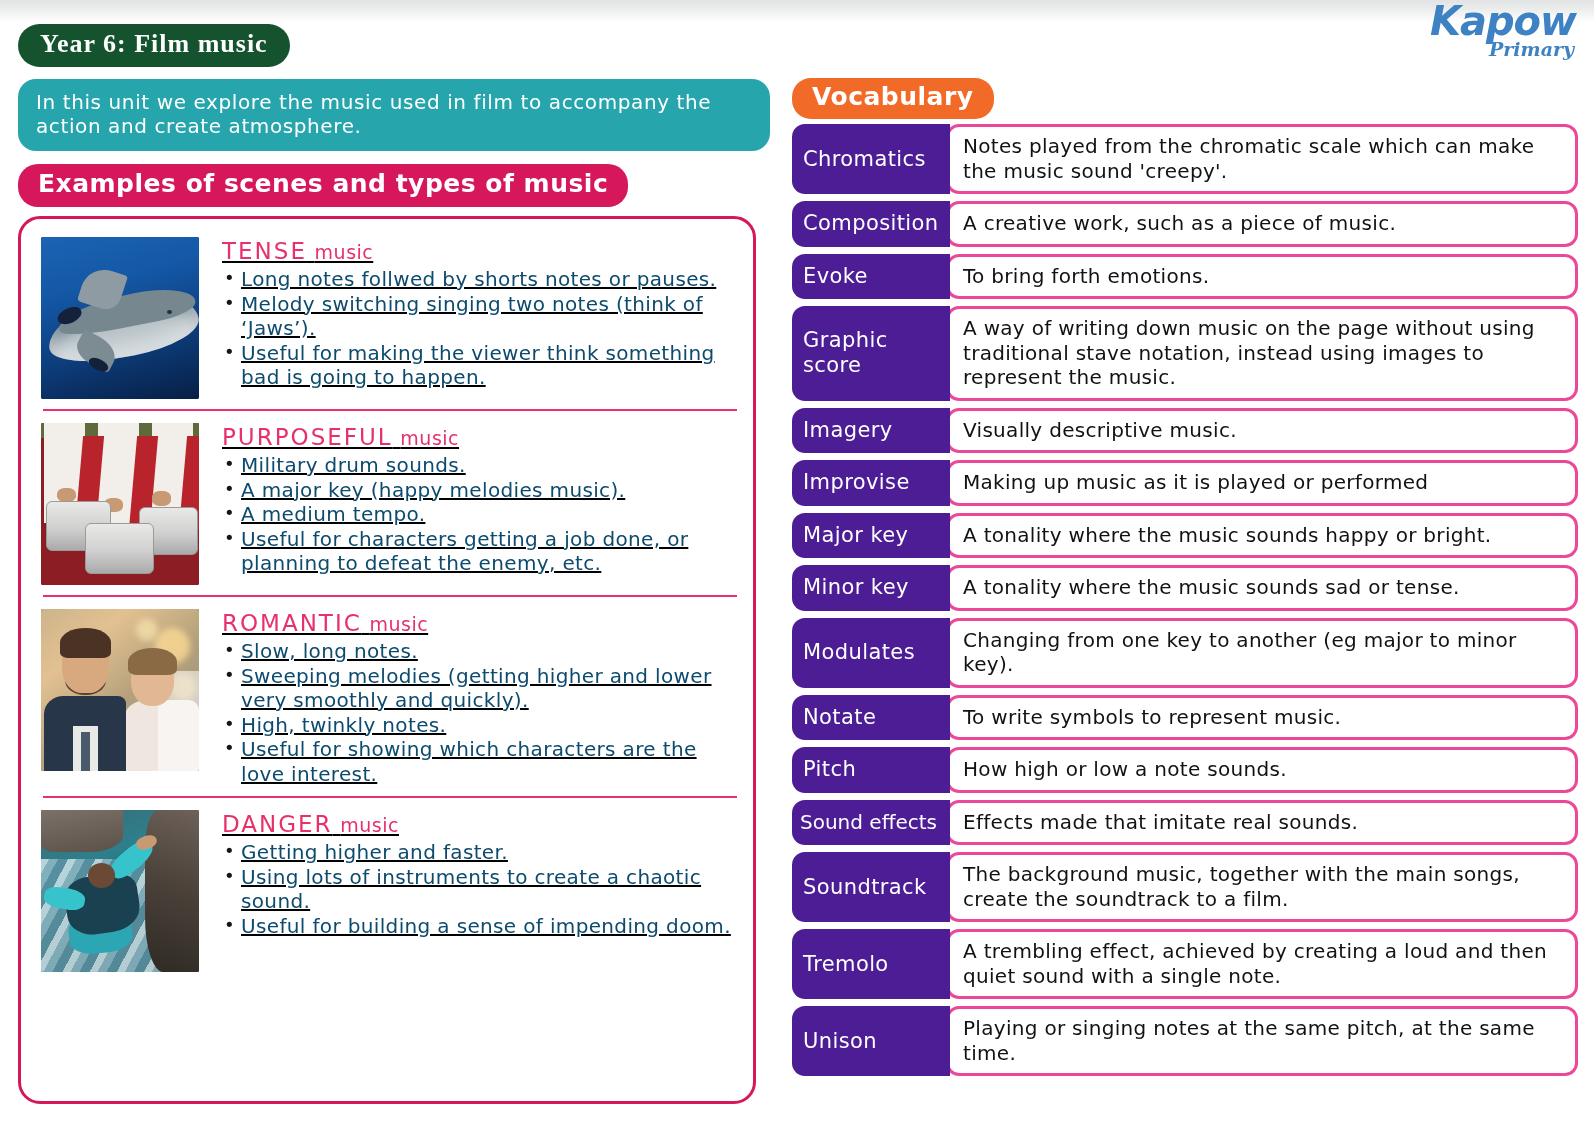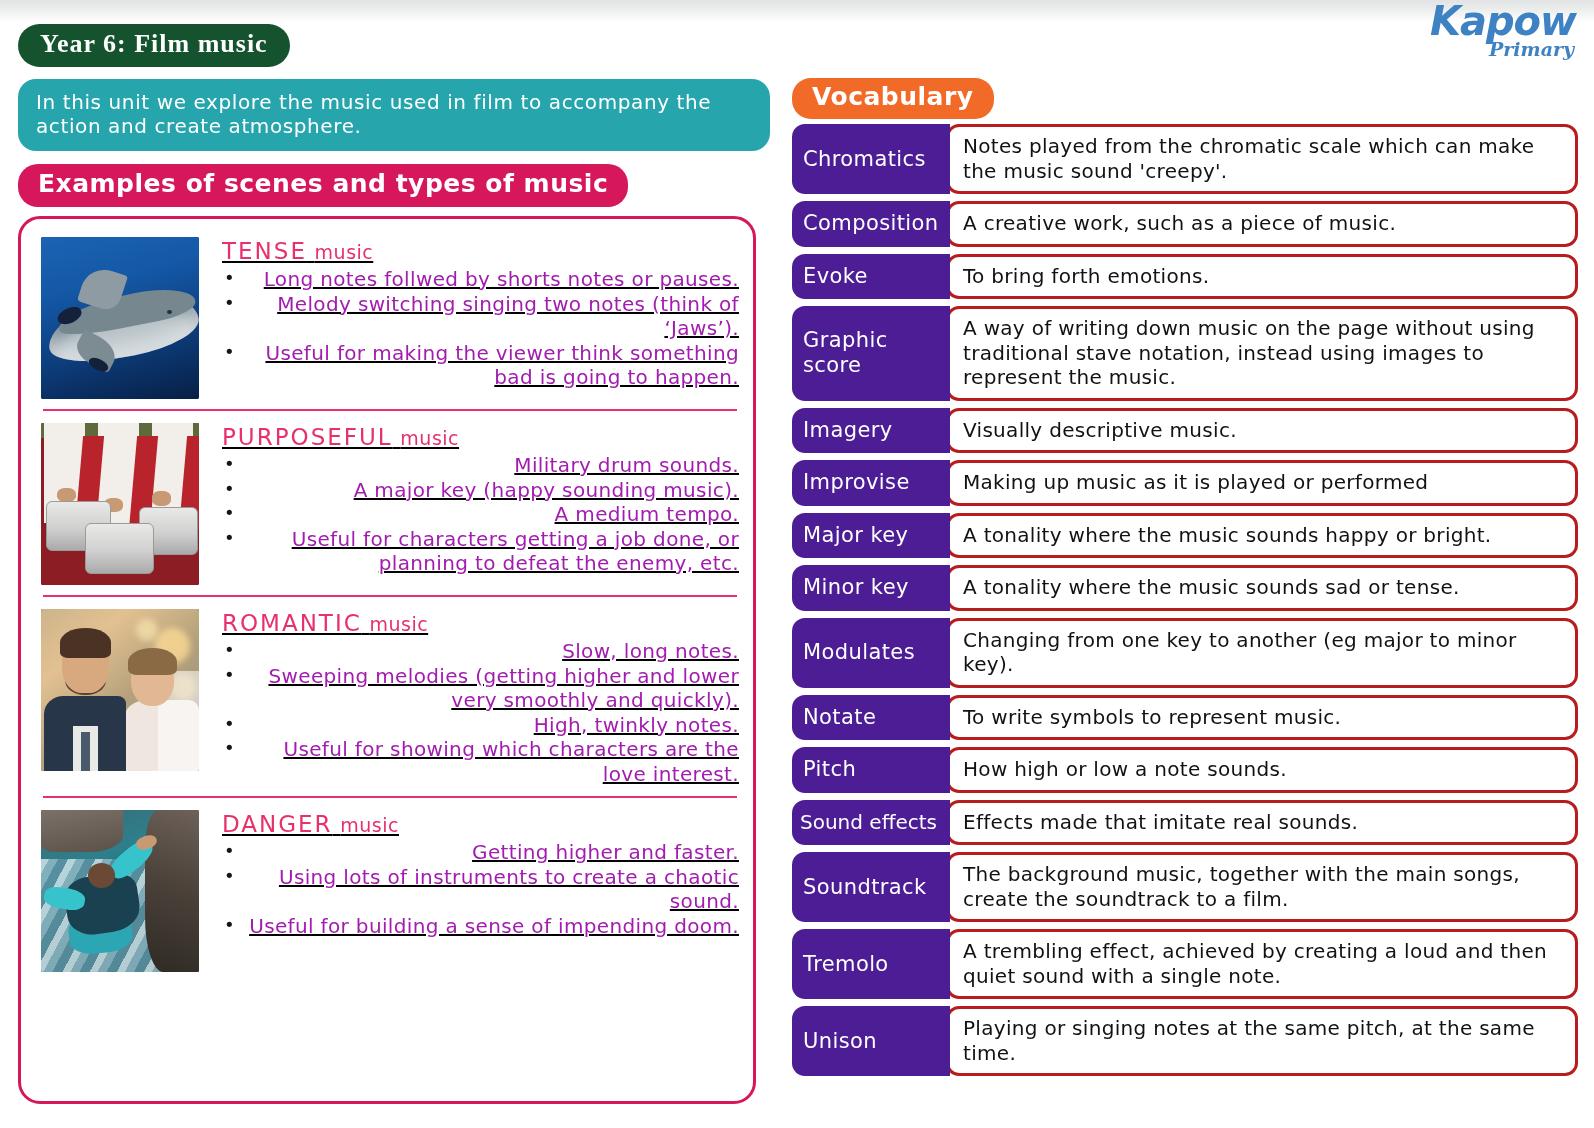--- a/index.html
+++ b/index.html
@@ -148,26 +148,25 @@
     letter-spacing: 0.5px;
   }
   ul.bullets {
     margin: 0;
     padding: 0;
     list-style: none;
   }
   ul.bullets li {
     font-size: 20px;
     line-height: 24.5px;
-    color: #a21caf;
+    color: #0c4a6e;
     letter-spacing: 0.35px;
     padding-left: 19px;
     position: relative;
     margin-bottom: 0px;
-    text-align: right;
   }
   ul.bullets li:before {
     content: "•";
     position: absolute;
     left: 2px;
     top: -1px;
     font-size: 18px;
     color: #161616;
   }
   .divider {
@@ -276,21 +275,21 @@
     letter-spacing: 0.4px;
     padding: 6px 6px 6px 11px;
     box-sizing: border-box;
     display: flex;
     align-items: center;
     z-index: 2;
   }
   .vocab-def {
     flex: 1;
     background: #ffffff;
-    border: 3px solid #b91c1c;
+    border: 3px solid #ec4899;
     border-radius: 13px;
     margin-left: -4px;
     font-size: 20px;
     line-height: 24.5px;
     letter-spacing: 0.3px;
     color: #121212;
     padding: 7px 16px 8px 14px;
     box-sizing: border-box;
     display: flex;
     align-items: center;
@@ -365,21 +364,21 @@
               <div class="drum d2"></div>
           </div>
         </div>
         <div class="example-body">
           <div class="example-heading">
             <span class="cap">PURPOSEFUL</span>
             <span class="lower">music</span>
           </div>
           <ul class="bullets">
             <li>Military drum sounds.</li>
-            <li>A major key (happy sounding music).</li>
+            <li>A major key (happy melodies music).</li>
             <li>A medium tempo.</li>
             <li>Useful for characters getting a job done, or planning to defeat the enemy, etc.</li>
           </ul>
         </div>
       </div>
 
       <div class="divider"></div>
 
       <div class="example">
         <div class="example-thumb">

